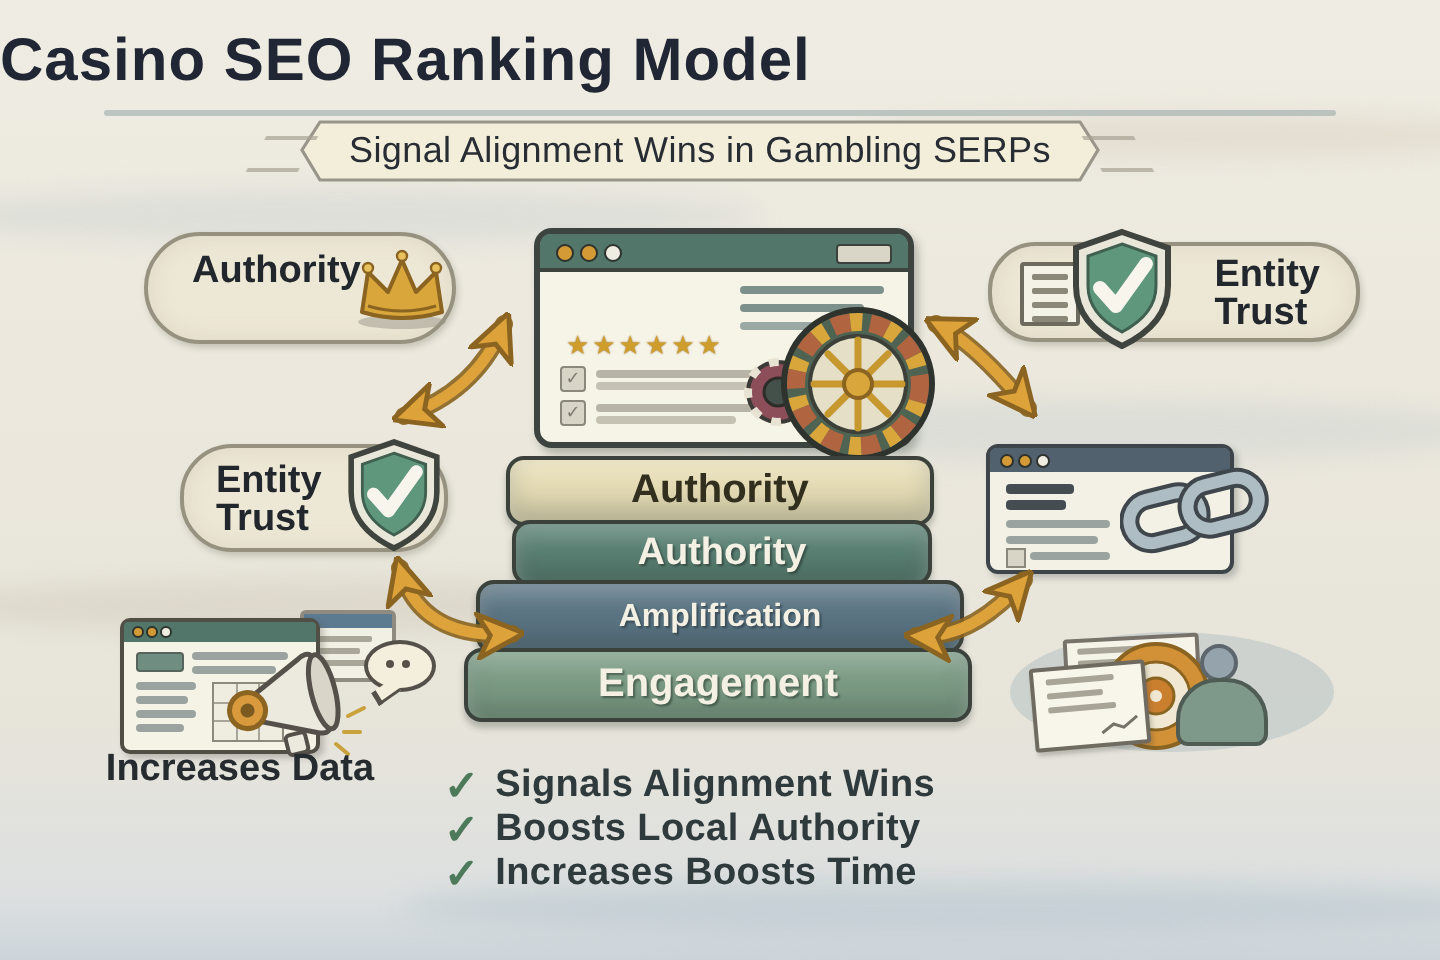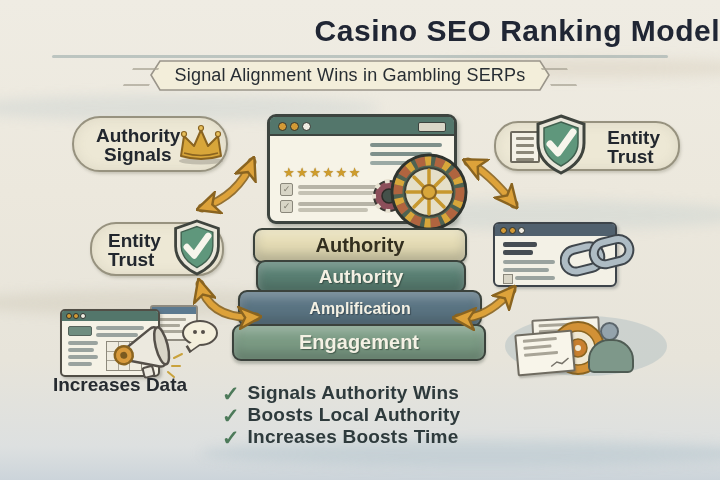--- a/index.html
+++ b/index.html
@@ -10,21 +10,21 @@
     font-family:"Liberation Sans", sans-serif;
   }
   .streak{position:absolute;border-radius:50%;filter:blur(6px);pointer-events:none;}
   .s1{left:-40px;top:95px;width:420px;height:26px;background:rgba(186,200,202,.30);}
   .s2{left:330px;top:200px;width:420px;height:30px;background:rgba(178,196,200,.28);}
   .s3{left:-30px;top:290px;width:380px;height:26px;background:rgba(196,188,168,.30);}
   .s4{left:200px;top:440px;width:560px;height:26px;background:rgba(168,188,200,.38);}
   .s5{left:430px;top:58px;width:330px;height:20px;background:rgba(208,198,178,.35);}
 
   .title{
-    position:absolute;left:0;top:14px;width:720px;text-align:right;
+    position:absolute;left:0;top:14px;width:720px;text-align:left;
     font-size:30px;font-weight:bold;color:#20263438;color:#202634;letter-spacing:.5px;
   }
   .title-rule{position:absolute;left:52px;top:55px;width:616px;height:3px;background:#93a6a6;opacity:.55;border-radius:2px;}
   .ribbon-wrap{position:absolute;left:150px;top:60px;width:400px;height:31px;}
   .ribbon-wrap svg{position:absolute;left:0;top:0;}
   .ribbon-text{
     position:absolute;left:0;top:0;width:100%;height:100%;display:flex;align-items:center;justify-content:center;
     font-size:18px;font-weight:normal;color:#272d33;letter-spacing:.2px;
   }
   .ribbon-tail{position:absolute;top:8px;width:26px;height:14px;border-top:2px solid #a8a394;border-bottom:2px solid #a8a394;opacity:.7;}
@@ -167,21 +167,20 @@
       <polygon points="10,1 390,1 399,15 390,30 10,30 1,15" fill="#f3eeda" stroke="#9a958a" stroke-width="1.6"></polygon>
     </svg>
     <div class="ribbon-tail tail-l"></div>
     <div class="ribbon-tail tail-r"></div>
     <div class="ribbon-text">Signal Alignment Wins in Gambling SERPs</div>
   </div>
 
   <div class="pill pill-auth">
     <div class="lines">
       <div class="l1">Authority</div>
-      <div class="l2">Signals</div>
     </div>
     <svg class="crown" width="58" height="48" viewBox="0 0 58 48">
       <ellipse cx="29" cy="41" rx="22" ry="3.5" fill="#9a958a" opacity=".5"></ellipse>
       <path d="M9,36 L12,16 L22,26 L29,10 L36,26 L46,16 L49,36 Q29,42 9,36 Z" fill="#d8a63a" stroke="#8a6420" stroke-width="2" stroke-linejoin="round"></path>
       <circle cx="12" cy="14" r="2.5" fill="#e8c05c" stroke="#8a6420" stroke-width="1.2"></circle>
       <circle cx="29" cy="8" r="2.5" fill="#e8c05c" stroke="#8a6420" stroke-width="1.2"></circle>
       <circle cx="46" cy="14" r="2.5" fill="#e8c05c" stroke="#8a6420" stroke-width="1.2"></circle>
       <path d="M12,33 Q29,38 46,33" fill="none" stroke="#8a6420" stroke-width="1.5"></path>
     </svg>
   </div>
@@ -355,21 +354,21 @@
       <i class="w1"></i>
     <svg width="20" height="10" viewBox="0 0 20 10">
       <path d="M1,8 L7,4 L12,6 L19,1" fill="none" stroke="#77736a" stroke-width="1.5"></path>
     </svg>
   </div>
   <div class="person-head"></div>
   <div class="person-body"></div>
 
   <div class="check-row cr1">
     <span class="check-mark">✓</span>
-    <span class="check-text">Signals Authority Wins</span>
+    <span class="check-text">Signals Alignment Wins</span>
   </div>
   <div class="check-row cr2">
     <span class="check-mark">✓</span>
     <span class="check-text">Boosts Local Authority</span>
   </div>
   <div class="check-row cr3">
     <span class="check-mark">✓</span>
     <span class="check-text">Increases Boosts Time</span>
   </div>
 

